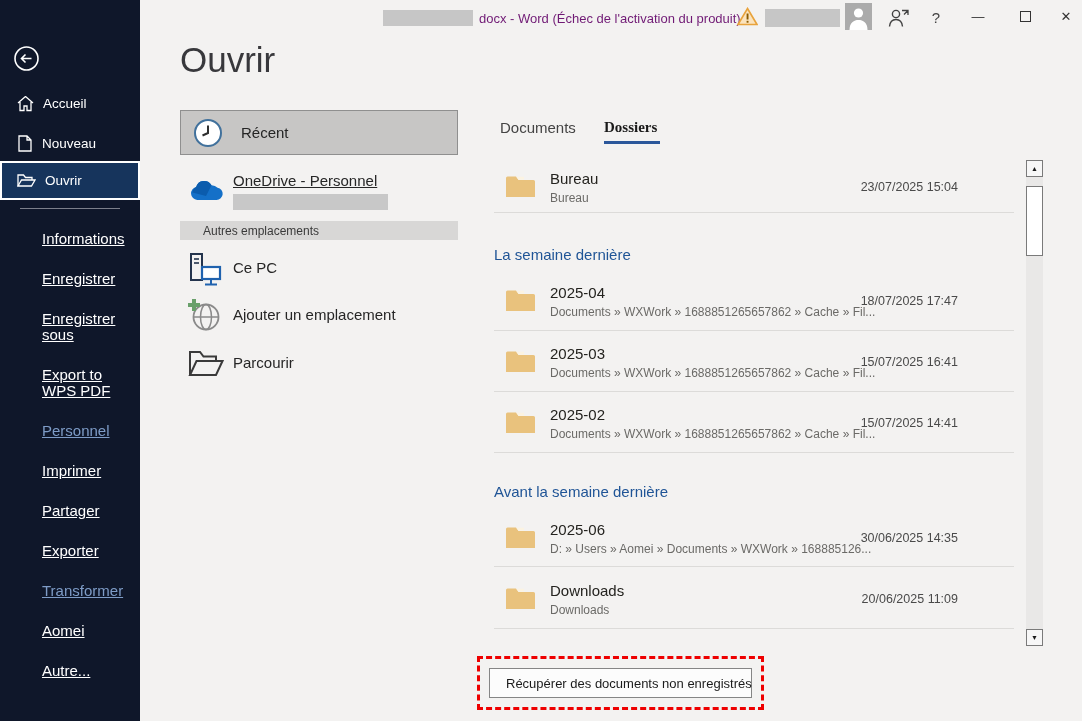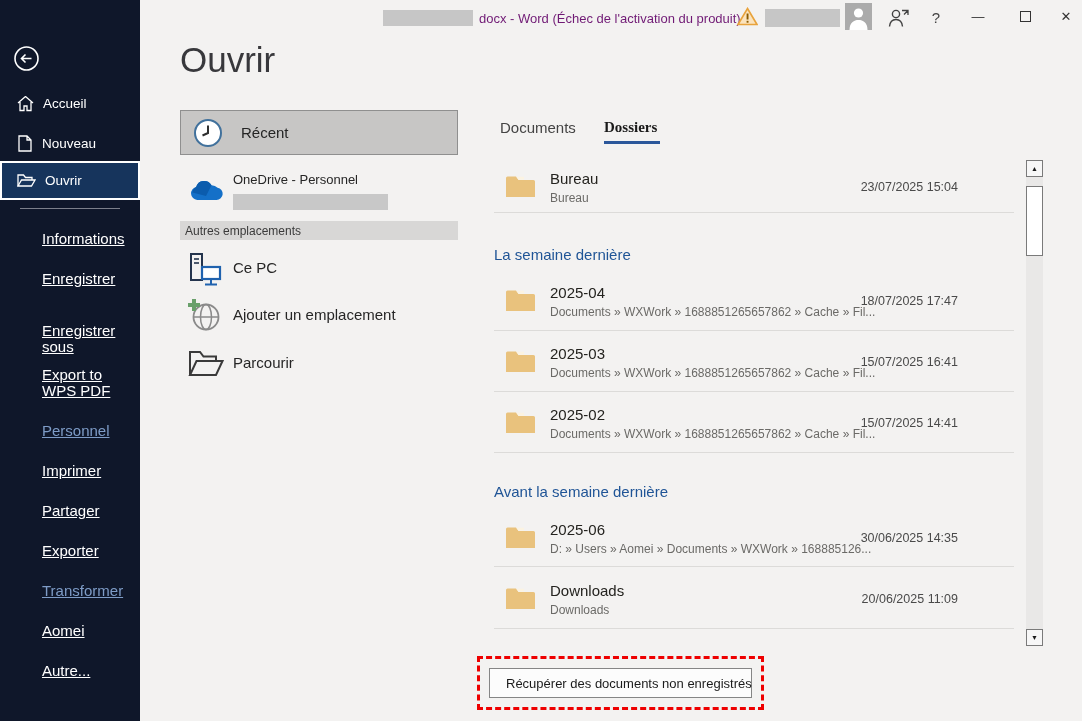--- a/index.html
+++ b/index.html
@@ -35,24 +35,24 @@
   
   .page-title { position:absolute; left:180px; top:40px; font-size:35px; font-weight:300; color:#38383c; }
   
   .recent-btn { position:absolute; left:180px; top:110px; width:278px; height:45px; background:#c7c6c5;
                 border:1px solid #8f8f8f; display:flex; align-items:center; cursor:pointer; }
   .recent-btn svg { margin-left:12px; margin-right:18px; }
   .recent-label { font-size:15px; color:#252525; }
   .place-row { position:absolute; left:180px; width:278px; height:46px; cursor:pointer; }
   .place-row .p-icon { position:absolute; left:8px; top:6px; }
   .place-label { position:absolute; left:53px; top:13px; font-size:15px; color:#262626; white-space:nowrap; }
-  .onedrive-label { position:absolute; left:53px; top:6px; font-size:13px; color:#262626; white-space:nowrap; }
+  .onedrive-label { position:absolute; left:53px; top:6px; font-size:15px; color:#262626; white-space:nowrap;text-decoration:underline; }
   .onedrive-redact { position:absolute; left:53px; top:28px; width:155px; height:16px; background:#c8c8c8; }
   .strip { position:absolute; left:180px; top:221px; width:278px; height:19px; background:#d8d7d6;
-           display:flex; align-items:center; padding-left:5px; font-size:12px; color:#3a3a3a; }
+           display:flex; align-items:center; padding-left:23px; font-size:12px; color:#3a3a3a; }
   
   .tab { position:absolute; top:119px; font-size:15px; color:#444; cursor:pointer; }
   .tab.active { color:#1a1a1a; font-weight:bold;font-family:Liberation Serif, serif; }
   .tab-underline { position:absolute; left:604px; top:141px; width:56px; height:3px; background:#2b579a; }
   
   .frow { position:absolute; left:494px; width:520px; height:46px; cursor:pointer; }
   .frow .f-icon { position:absolute; left:12px; top:9px; }
   .f-title { position:absolute; left:56px; top:4px; font-size:15px; color:#24231f; white-space:nowrap; }
   .f-sub { position:absolute; left:56px; top:25px; font-size:12px; color:#6b6a67; white-space:nowrap; }
   .f-date { position:absolute; right:56px; top:14px; width:160px; text-align:right; font-size:12.5px; color:#4a4a4a; }
@@ -104,21 +104,21 @@
         <path d="M1 13 V2 H6.5 L8.5 4.5 H15 V7" fill="none" stroke="#fff" stroke-width="1.3"></path>
         <path d="M1 13 L4.5 7 H18 L14.5 13 Z" fill="none" stroke="#fff" stroke-width="1.3"></path>
       </svg>
       <span>Ouvrir</span>
     </div>
 
     <div class="sb-divider"></div>
 
     <div class="nav-text" style="top:231px">Informations</div>
     <div class="nav-text" style="top:271px">Enregistrer</div>
-    <div class="nav-text" style="top:323px;width:80px">Enregistrer sous</div>
+    <div class="nav-text" style="top:311px;width:80px">Enregistrer sous</div>
     <div class="nav-text" style="top:367px;width:92px">Export to WPS PDF</div>
     <div class="nav-text disabled" style="top:423px">Personnel</div>
     <div class="nav-text" style="top:463px">Imprimer</div>
     <div class="nav-text" style="top:503px">Partager</div>
     <div class="nav-text" style="top:543px">Exporter</div>
     <div class="nav-text disabled" style="top:583px">Transformer</div>
     <div class="nav-text" style="top:623px">Aomei</div>
     <div class="nav-text" style="top:663px">Autre...</div>
   </aside>
 

